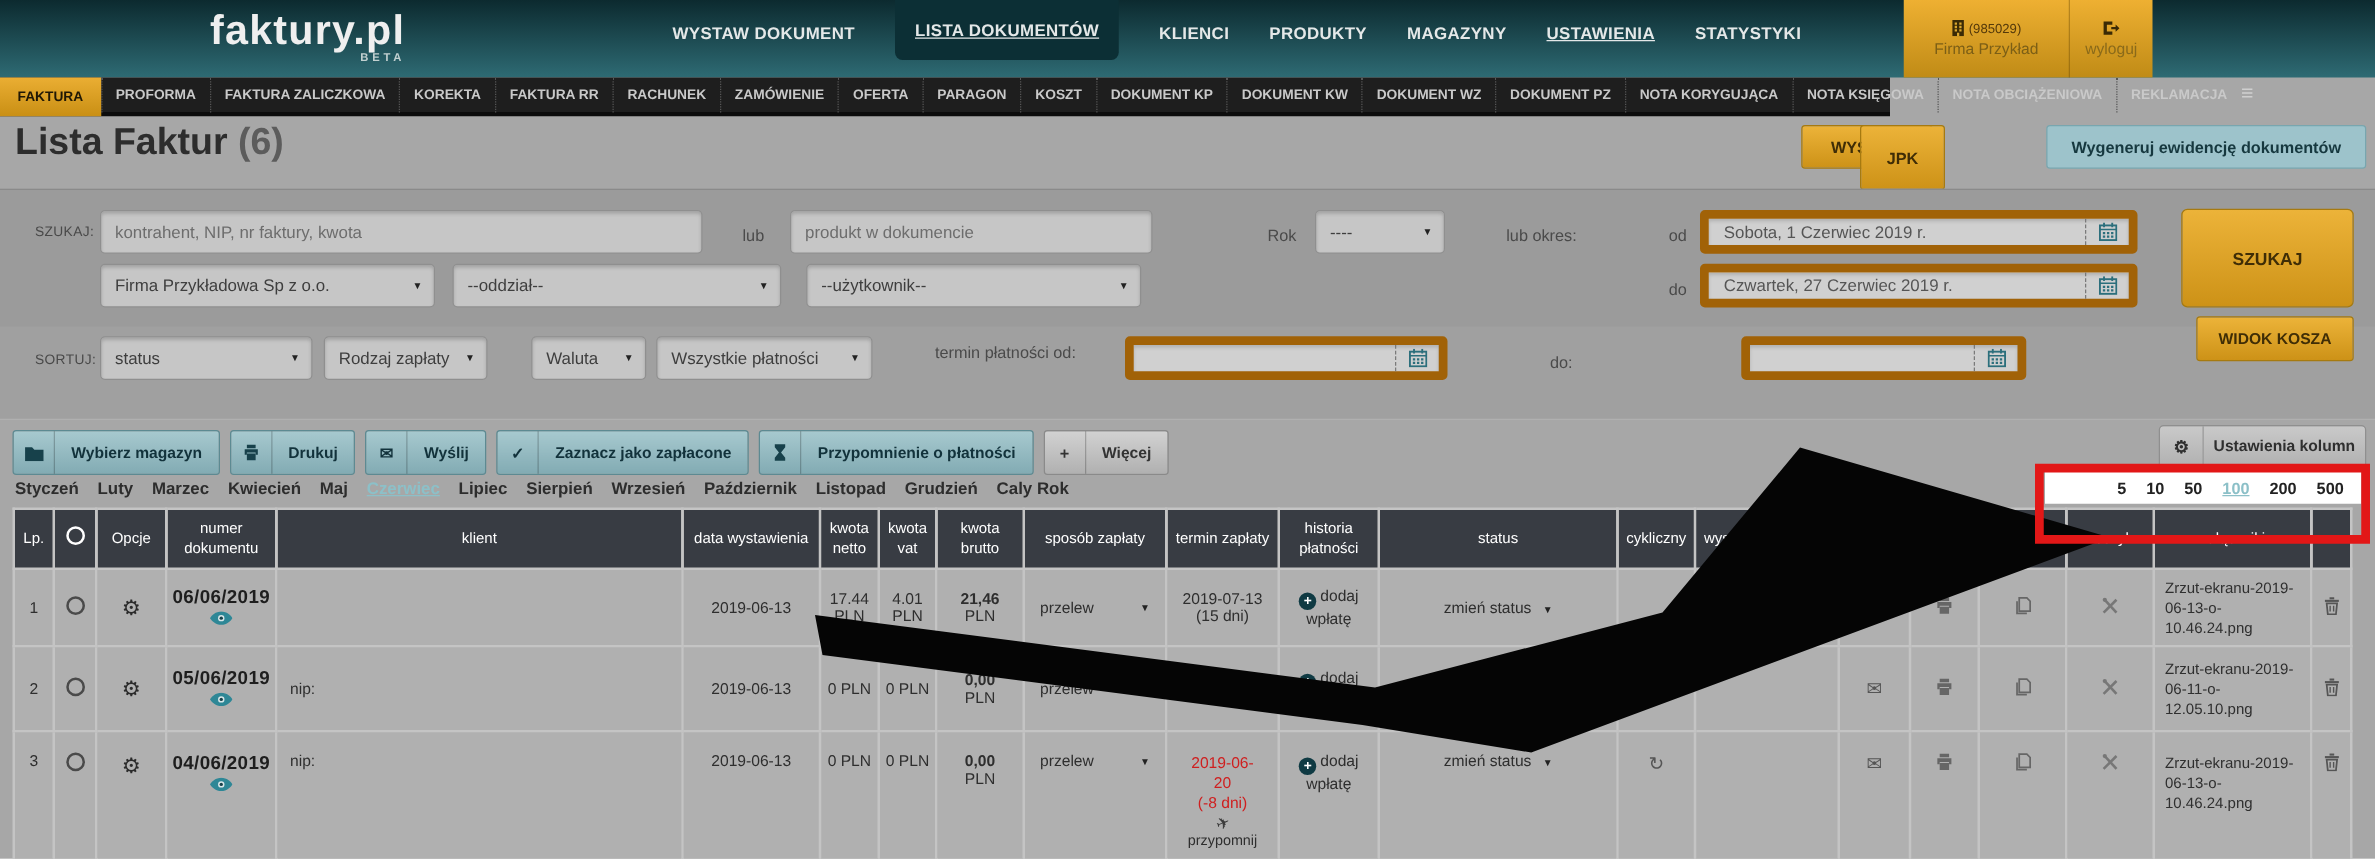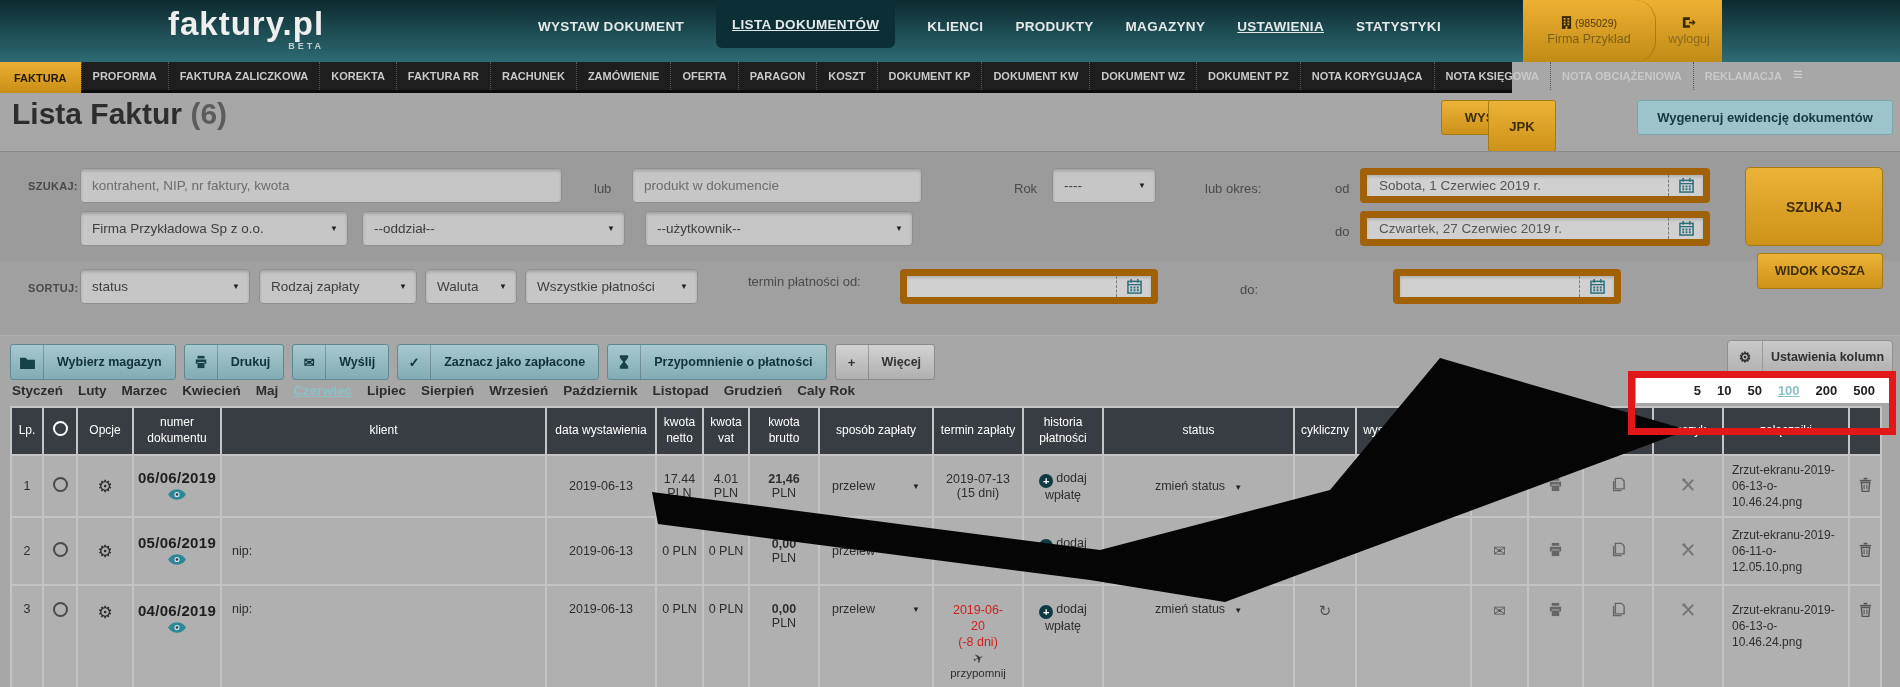--- a/index.html
+++ b/index.html
@@ -16,21 +16,21 @@
   .navlist{position:absolute;left:538px;top:0;height:52px;display:flex;gap:32px;align-items:center;}
   .nav-it{color:#e4e8e8;font-size:13.5px;font-weight:bold;letter-spacing:.3px;cursor:pointer;
     display:flex;align-items:center;height:100%;}
   .nav-it.active{background:#0c2f35;height:48px;align-self:flex-start;padding:0 16px;
     border-radius:0 0 6px 6px;text-decoration:underline;}
   .nav-it.underl{text-decoration:underline;}
   .account{position:absolute;left:1523px;top:0;width:199px;height:62px;display:flex;
     background:linear-gradient(#eeb032,#c08b16);}
   .acc-cell{display:flex;flex-direction:column;align-items:center;justify-content:center;
     gap:3px;cursor:pointer;}
-  .acc-left{flex:1;border-right:1px solid rgba(90,60,0,.35);border-radius:21px;}
+  .acc-left{flex:1;border-right:1px solid rgba(90,60,0,.35);}
   .acc-right{width:66px;}
   .acc-id{font-size:10.5px;color:#54390a;display:flex;align-items:center;gap:3px;}
   .acc-co{font-size:12.5px;color:#7c5f16;}
   .acc-out{font-size:12.5px;color:#8a6a1a;}
 
   
   .tabbar{position:absolute;top:62px;left:0;width:1512px;height:31px;z-index:3;
     background:linear-gradient(#1e1e1e 28px,#0c0c0c 28px);display:flex;align-items:flex-start;}
   .dtab{height:28px;display:flex;align-items:center;padding:0 11px;font-size:11px;
     font-weight:bold;color:#c9c9c9;border-left:1px dotted #565656;cursor:pointer;white-space:nowrap;}
@@ -48,21 +48,21 @@
   #btn-wystaw{left:1441px;top:100px;width:105px;height:35px;font-size:13px;}
   #btn-jpk{left:1488px;top:100px;width:68px;height:52px;font-size:13px;}
   #btn-ewid{left:1637px;top:100px;width:256px;height:35px;font-size:13px;
     background:#9dc3cb;border:1px solid #78a6af;color:#16383f;}
 
   
   .band-search{position:absolute;top:151px;left:0;width:1900px;height:109px;background:#9b9b9b;
     border-top:1px solid #8a8a8a;border-bottom:1px solid #949494;z-index:1;}
   .band-sort{position:absolute;top:261px;left:0;width:1900px;height:74px;background:#a0a0a0;
     border-bottom:1px solid #b0b0b0;z-index:1;}
-  .flabel{position:absolute;font-size:11px;font-weight:bold;color:#494949;letter-spacing:.3px;z-index:2;}
+  .flabel{position:absolute;font-size:11px;font-weight:normal;color:#494949;letter-spacing:.3px;z-index:2;}
   .slabel{position:absolute;font-size:13px;color:#4a4a4a;z-index:2;}
   .tinput{position:absolute;height:35px;background:#c6c6c6;border:1px solid #8f8f8f;border-radius:4px;
     box-shadow:inset 0 2px 3px rgba(0,0,0,.18);padding:0 11px;font-size:13.5px;color:#555;
     box-sizing:border-box;font-family:inherit;z-index:2;}
   .tinput::placeholder{color:#6d6d6d;opacity:1;}
   .sel{position:absolute;height:35px;background:#c6c6c6;border:1px solid #8f8f8f;border-radius:4px;
     box-shadow:inset 0 2px 3px rgba(0,0,0,.18);display:flex;align-items:center;
     padding:0 24px 0 11px;font-size:13.5px;color:#3e3e3e;box-sizing:border-box;cursor:pointer;z-index:2;}
   .sel .caret{position:absolute;right:9px;font-size:8px;color:#222;}
   .datef{position:absolute;height:35px;background:#d0d0d0;border:7px solid #a16207;border-radius:4px;
@@ -255,21 +255,21 @@
           <path d="M3.5 8h2v2h-2zM7 8h2v2H7zM10.5 8h2v2h-2zM3.5 11h2v2h-2zM7 11h2v2H7zM10.5 11h2v2h-2z" fill="#2c6f7c"></path>
         </svg>
       </span>
   </div>
 
   <div class="flabel" style="left:28px;top:282px;">SORTUJ:</div>
   <div class="sel" style="left:80px;top:269px;width:170px;">
     <span>status</span>
       <span class="caret">▼</span>
   </div>
-  <div class="sel" style="left:259px;top:269px;width:158px;">
+  <div class="sel" style="left:259px;top:269px;width:131px;">
     <span>Rodzaj zapłaty</span>
       <span class="caret">▼</span>
   </div>
   <div class="sel" style="left:425px;top:269px;width:92px;">
     <span>Waluta</span>
       <span class="caret">▼</span>
   </div>
   <div class="sel" style="left:525px;top:269px;width:173px;">
     <span>Wszystkie płatności</span>
       <span class="caret">▼</span>

